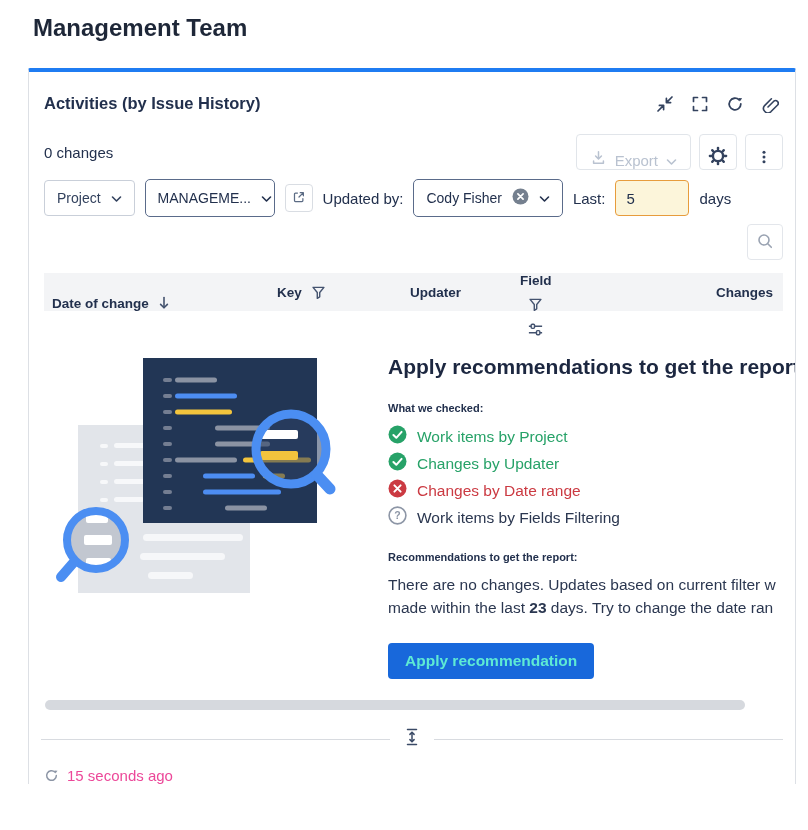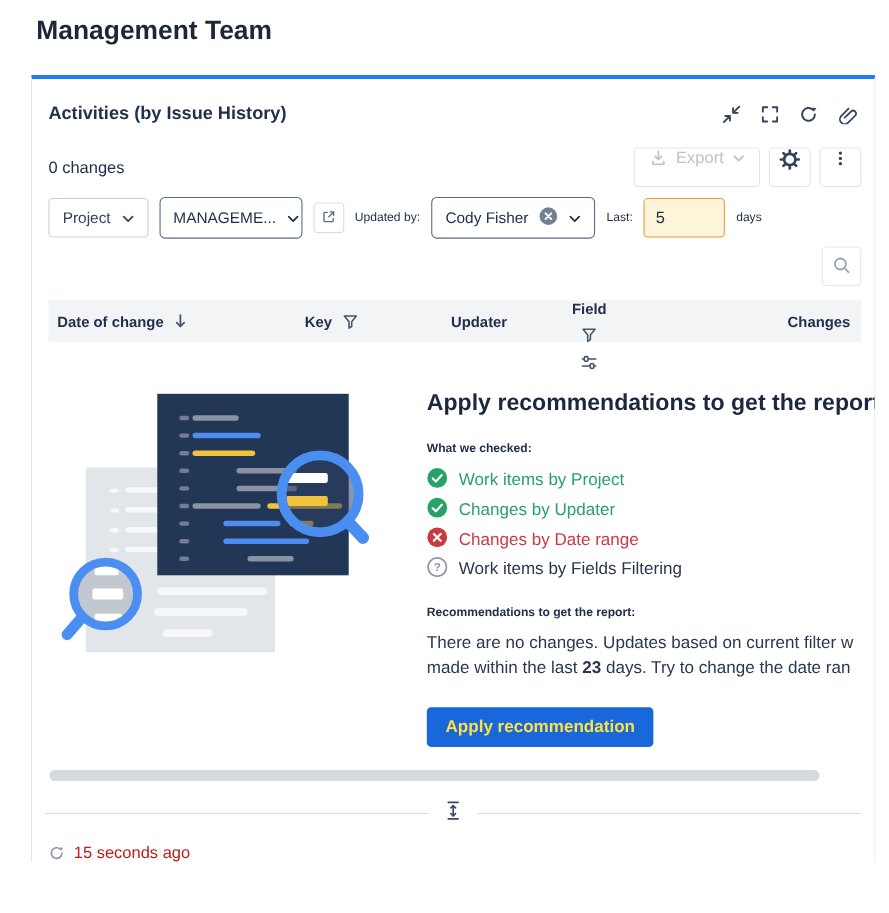--- a/index.html
+++ b/index.html
@@ -9,56 +9,56 @@
 
   .card { position:absolute; left:28px; top:68px; width:768px; height:754px; background:#fff;
           border:1px solid #dde0e5; border-top:4px solid #1f7cf2; border-radius:2px; overflow:hidden; }
 
   .panel-title { position:absolute; left:15px; top:22px; font-size:16.5px; font-weight:700; color:#22304d; }
   .win-controls { position:absolute; top:23px; right:16px; display:flex; gap:17px; align-items:center; }
   .icon-btn { background:none; border:none; padding:0; cursor:pointer; display:flex; align-items:center; justify-content:center; color:#33425e; }
 
   .changes-count { position:absolute; left:15px; top:72px; font-size:15px; color:#22304d; }
   .toolbar { position:absolute; top:62px; right:12px; display:flex; gap:8px; align-items:center; }
-  .btn { display:flex; align-items:flex-start; justify-content:center; background:#fff; border:1px solid #e1e5ea; border-radius:4px; height:36px; cursor:pointer; }
+  .btn { display:flex; align-items:flex-end; justify-content:center; background:#fff; border:1px solid #e1e5ea; border-radius:4px; height:36px; cursor:pointer; }
   .export-btn { gap:8px; padding:0 13px; color:#b9c2d0; font-size:15px; }
   .sq { width:38px; color:#33425e; }
 
   .filter-row { position:absolute; left:15px; top:106px; height:40px; display:flex; align-items:center; gap:10px; }
   .select { display:flex; align-items:center; gap:10px; height:36px; padding:0 12px; border:1px solid #c9cfd9; border-radius:4px; background:#fff; font-size:14px; color:#33425e; cursor:pointer; }
   .select.dark { border:1.5px solid #5a6b8a; height:38px; border-radius:5px; color:#22304d; }
   .mini-btn { width:28px; height:28px; border:1px solid #d9dde3; border-radius:4px; background:#fff; color:#5b6b84; display:flex; align-items:center; justify-content:center; cursor:pointer; }
-  .flabel { font-size:11px; color:#22304d; white-space:nowrap; }
+  .flabel { font-size:15px; color:#22304d; white-space:nowrap; }
   .last-input { width:74px; height:36px; border:1.5px solid #e79c3c; border-radius:4px; background:#fcf5da; padding:0 10px; font-size:15px; color:#22304d; outline:none; }
 
   .search-btn { position:absolute; top:152px; right:12px; width:36px; height:36px; border:1px solid #e3e6eb; border-radius:4px; background:#fff; color:#9aa3b2; display:flex; align-items:center; justify-content:center; cursor:pointer; }
 
   .thead { position:absolute; left:15px; right:12px; top:201px; height:38px; background:#f3f4f6; font-size:13.5px; font-weight:700; color:#22304d; }
   .th { position:absolute; top:0; bottom:0; display:flex; align-items:center; gap:9px; white-space:nowrap; }
   .th .hicon { display:flex; align-items:center; color:#44536f; cursor:pointer; }
-  .th-date { left:8px; } .th-key { left:233px; } .th-updater { left:366px; } .th-field { left:476px;flex-direction:column; } .th-changes { right:10px; }
+  .th-date { left:8px;align-items:flex-end; } .th-key { left:233px; } .th-updater { left:366px; } .th-field { left:476px;flex-direction:column; } .th-changes { right:10px; }
 
   .empty-illustration { position:absolute; left:19px; top:278px; }
   .empty-text { position:absolute; left:359px; top:278px; width:445px; height:345px; }
   .empty-heading { position:absolute; top:5px; left:0; font-size:21px; font-weight:700; color:#1c2740; white-space:nowrap; }
   .sub-title { position:absolute; left:0; font-size:11px; font-weight:700; color:#22304d; white-space:nowrap; }
   .checked-title { top:52px; } .rec-title { top:201px; }
   .check-item { position:absolute; left:0; display:flex; align-items:center; gap:10px; font-size:15.5px; white-space:nowrap; }
   .ci-0 { top:75px; } .ci-1 { top:102px; } .ci-2 { top:129px; } .ci-3 { top:156px; }
   .check-item.pass { color:#27a268; } .check-item.fail { color:#cb3a42; } .check-item.unknown { color:#2b3750; }
   .msg-line { position:absolute; left:0; font-size:15.5px; color:#2b3750; white-space:nowrap; }
   .ml-1 { top:226px; } .ml-2 { top:249px; }
   .msg-days { font-weight:700; }
-  .apply-btn { position:absolute; left:0; top:293px; background:#1868db; color:#fde047; border:none; border-radius:4px; font-size:15.5px; font-weight:700; padding:9px 17px; cursor:pointer; }
+  .apply-btn { position:absolute; left:0; top:293px; background:#1868db; color:#5eead4; border:none; border-radius:4px; font-size:15.5px; font-weight:700; padding:9px 17px; cursor:pointer; }
 
   .hscroll-thumb { position:absolute; left:16px; top:628px; width:700px; height:10px; border-radius:6px; background:#d6d9de; cursor:pointer; }
   .divider-line { position:absolute; left:12px; right:12px; top:667px; height:1px; background:#d8dbe0; }
   .resize-handle { position:absolute; left:361px; top:653px; width:44px; height:28px; background:#fff; display:flex; align-items:center; justify-content:center; cursor:row-resize; }
 
-  .panel-footer { position:absolute; left:15px; top:695px; display:flex; align-items:center; gap:8px; color:#b91c1c; font-size:15px; }
+  .panel-footer { position:absolute; left:15px; top:695px; display:flex; align-items:center; gap:8px; color:#ec4899; font-size:15px; }
 </style>
 </head>
 <body>
 
 <div class="stage">
   <h1 class="page-title">Management Team</h1>
 
   <section class="card">
 
     <div class="panel-title">Activities (by Issue History)</div>

